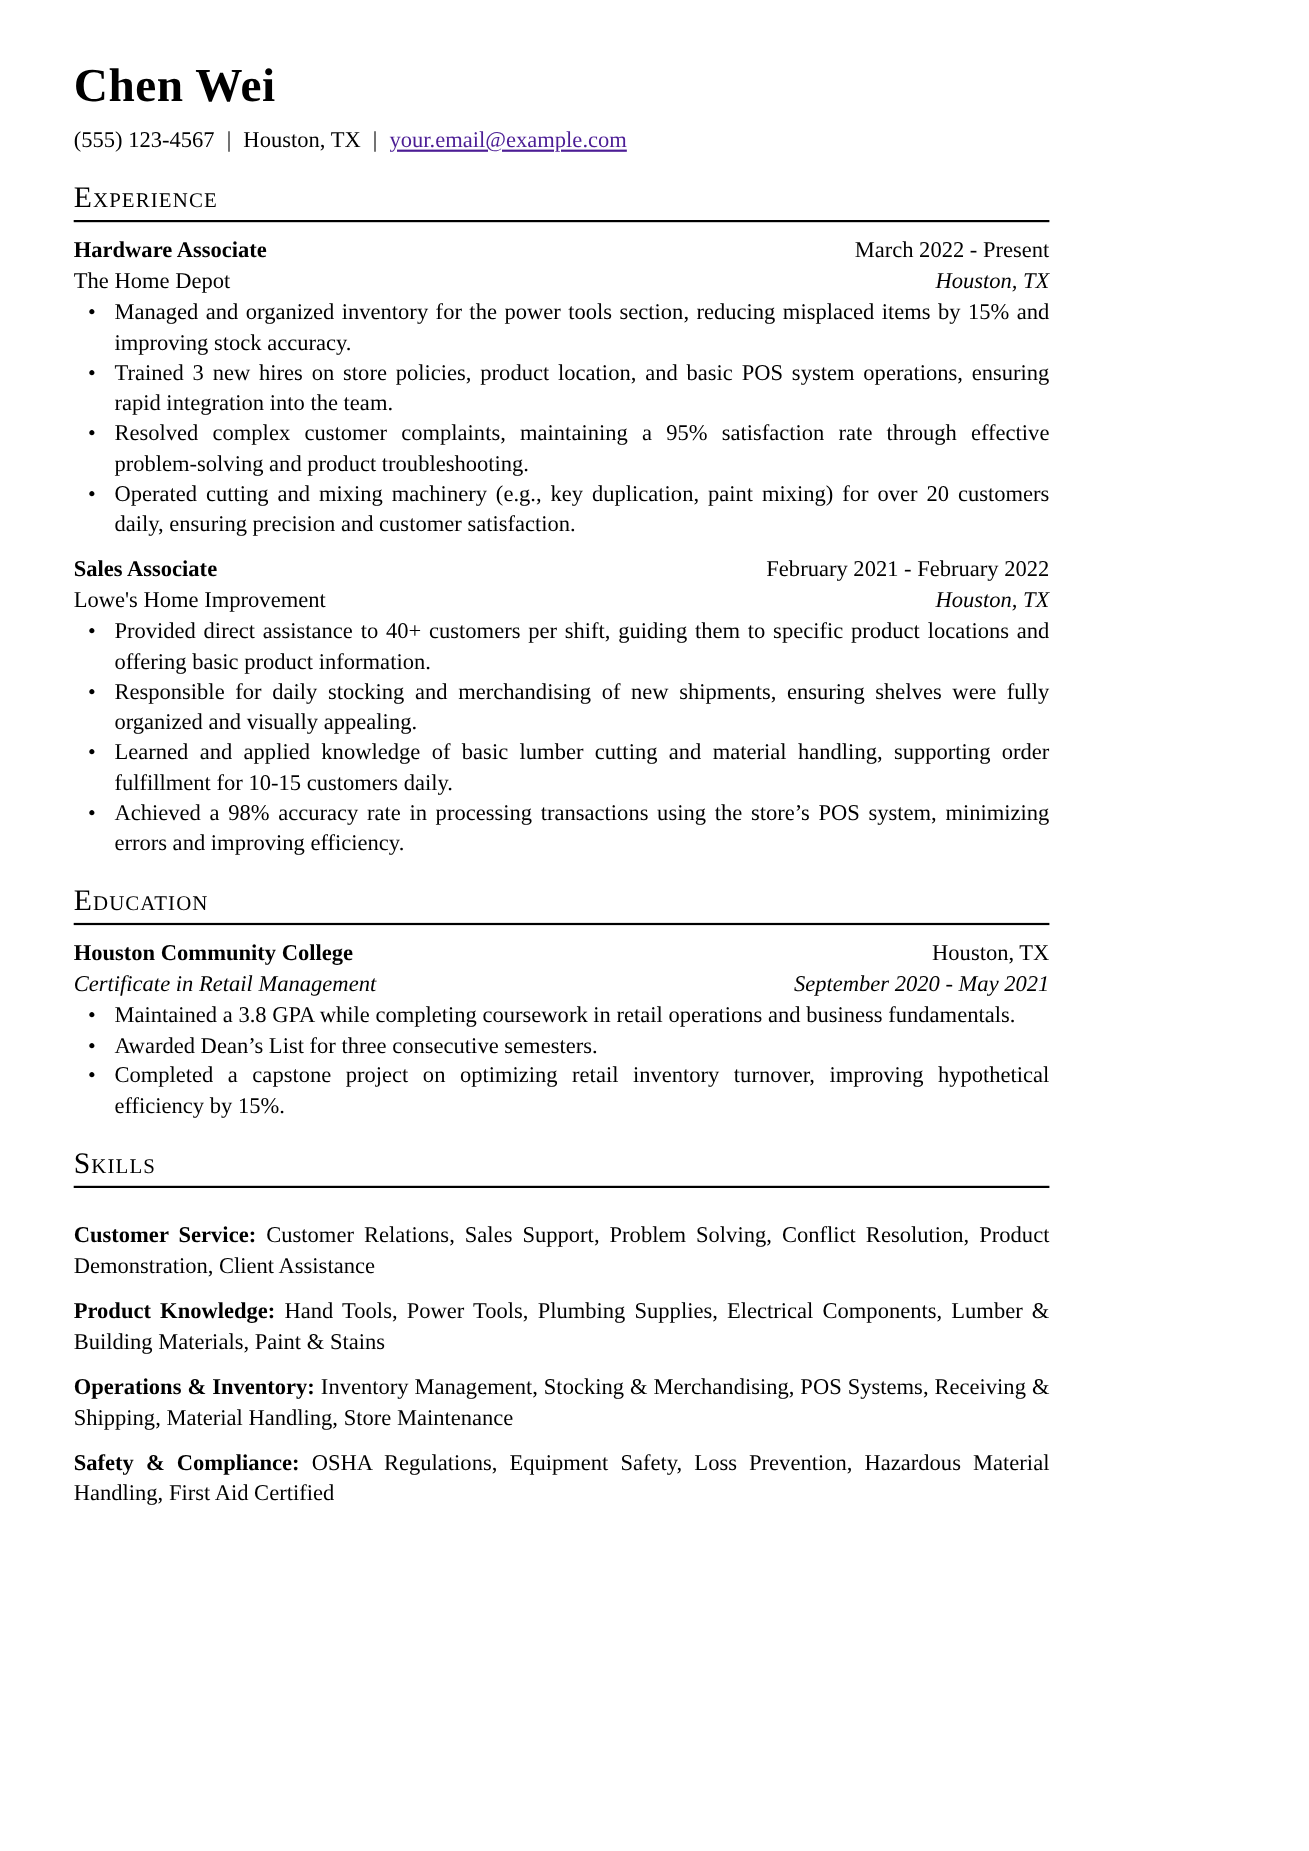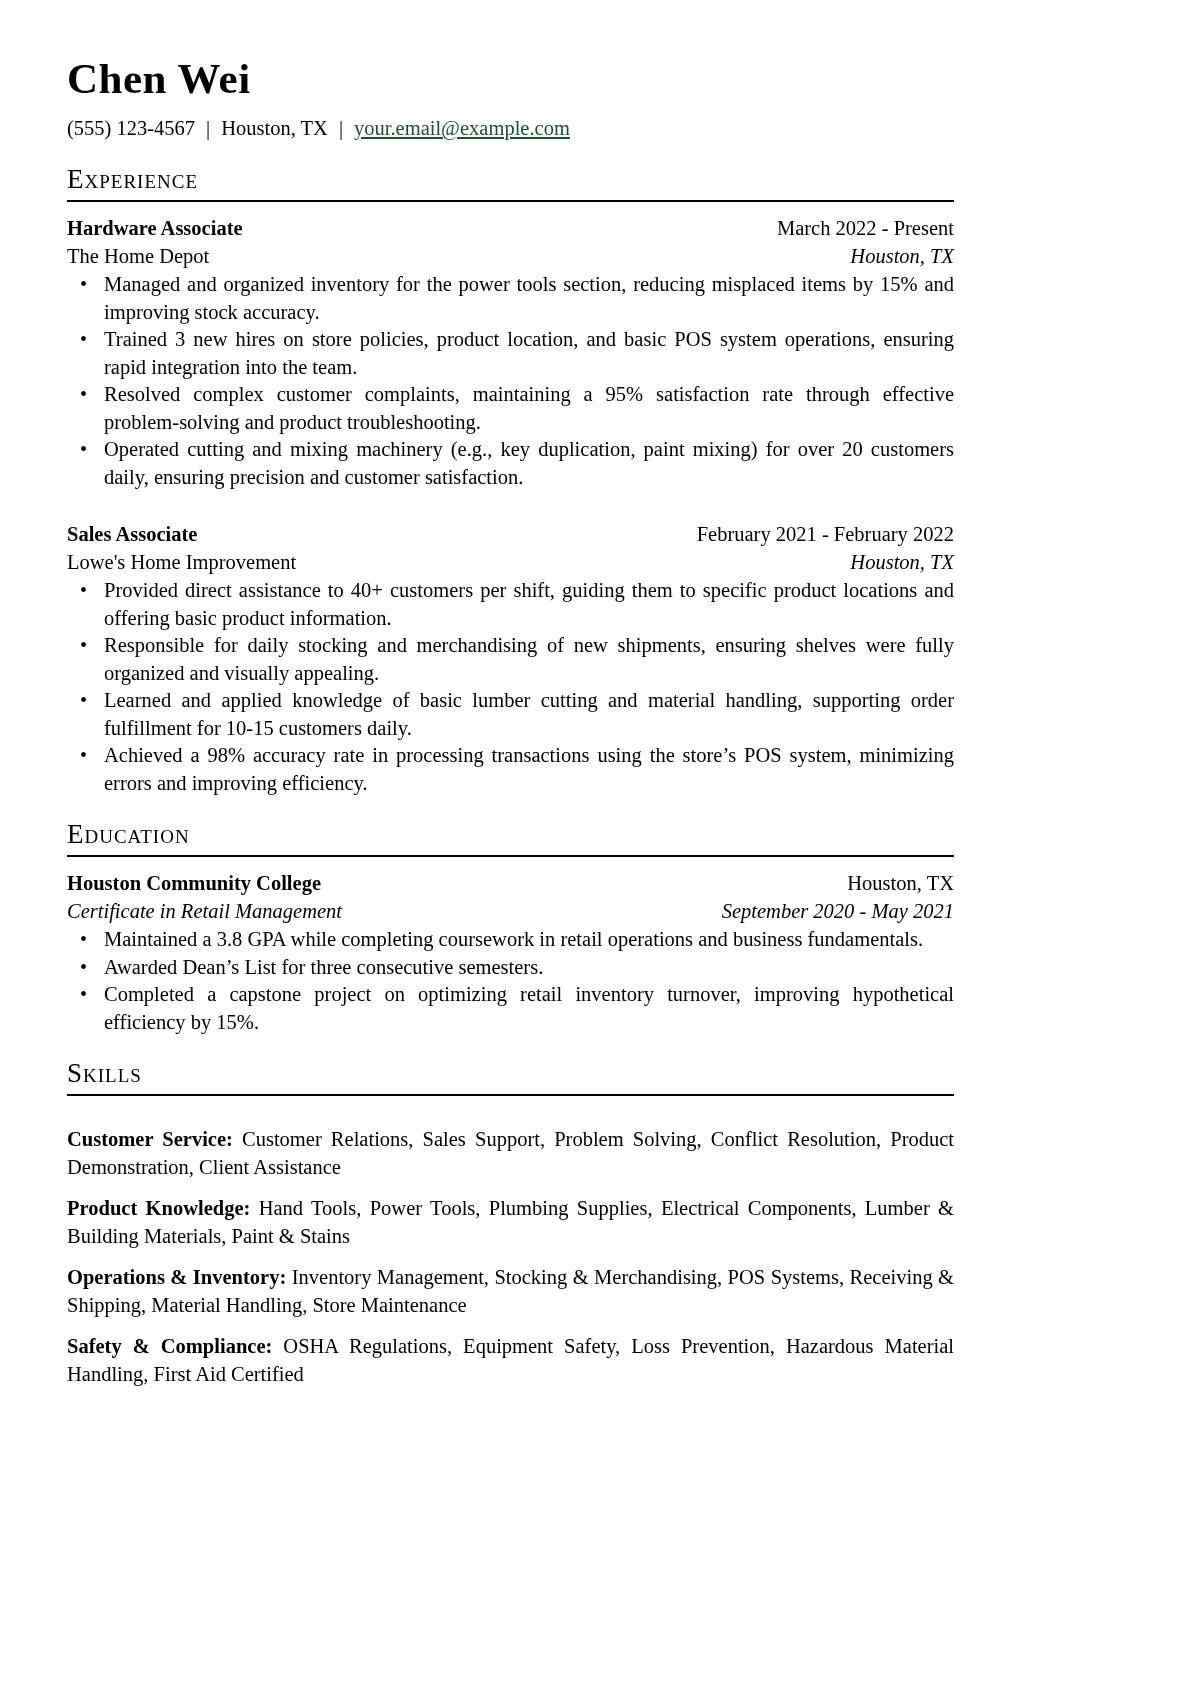--- a/index.html
+++ b/index.html
@@ -30,21 +30,21 @@
     font-size: 20.5px;
     line-height: 27px;
     margin: 0 0 2px 0;
   }
   .contact-sep {
     display: inline-block;
     margin: 0 11px;
   }
   .contact-email {
     text-decoration: underline;
-    color: #14532d;
+    color: #4c1d95;
     cursor: pointer;
   }
 
   
   .section { margin-top: 24px; }
   .section-heading {
     font-variant: small-caps;
     font-size: 27px;
     line-height: 1.0;
     letter-spacing: 1px;
@@ -52,21 +52,21 @@
     font-weight: normal;
   }
   .section-rule {
     border: none;
     border-top: 2.5px solid #000000;
     margin: 7px 0 0 0;
   }
 
   
   .entry { margin-top: 13px; }
-  .entry + .entry { margin-top: 30px; }
+  .entry + .entry { margin-top: 14px; }
   .entry-row {
     display: flex;
     justify-content: space-between;
     align-items: flex-end;
     font-size: 20.5px;
     line-height: 27.5px;
   }
   .bold { font-weight: bold; }
   .italic { font-style: italic; }
 

